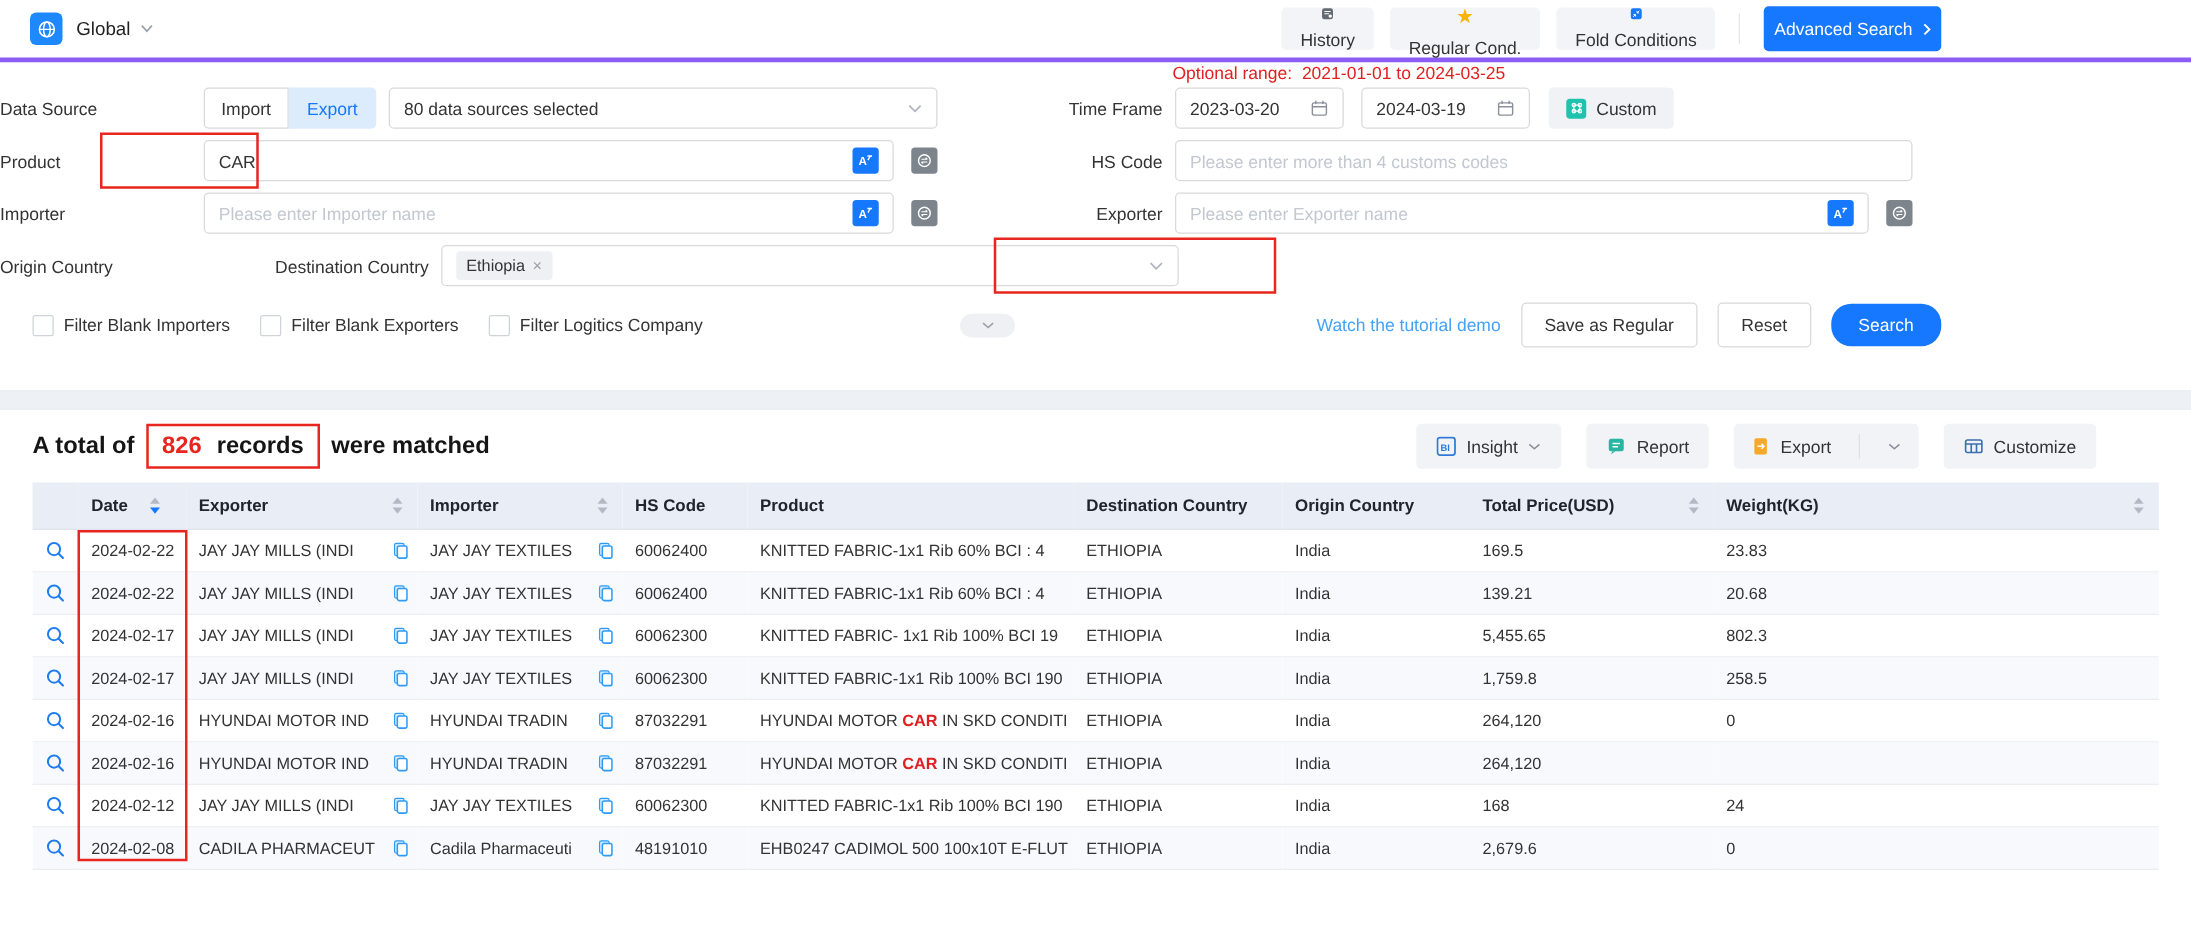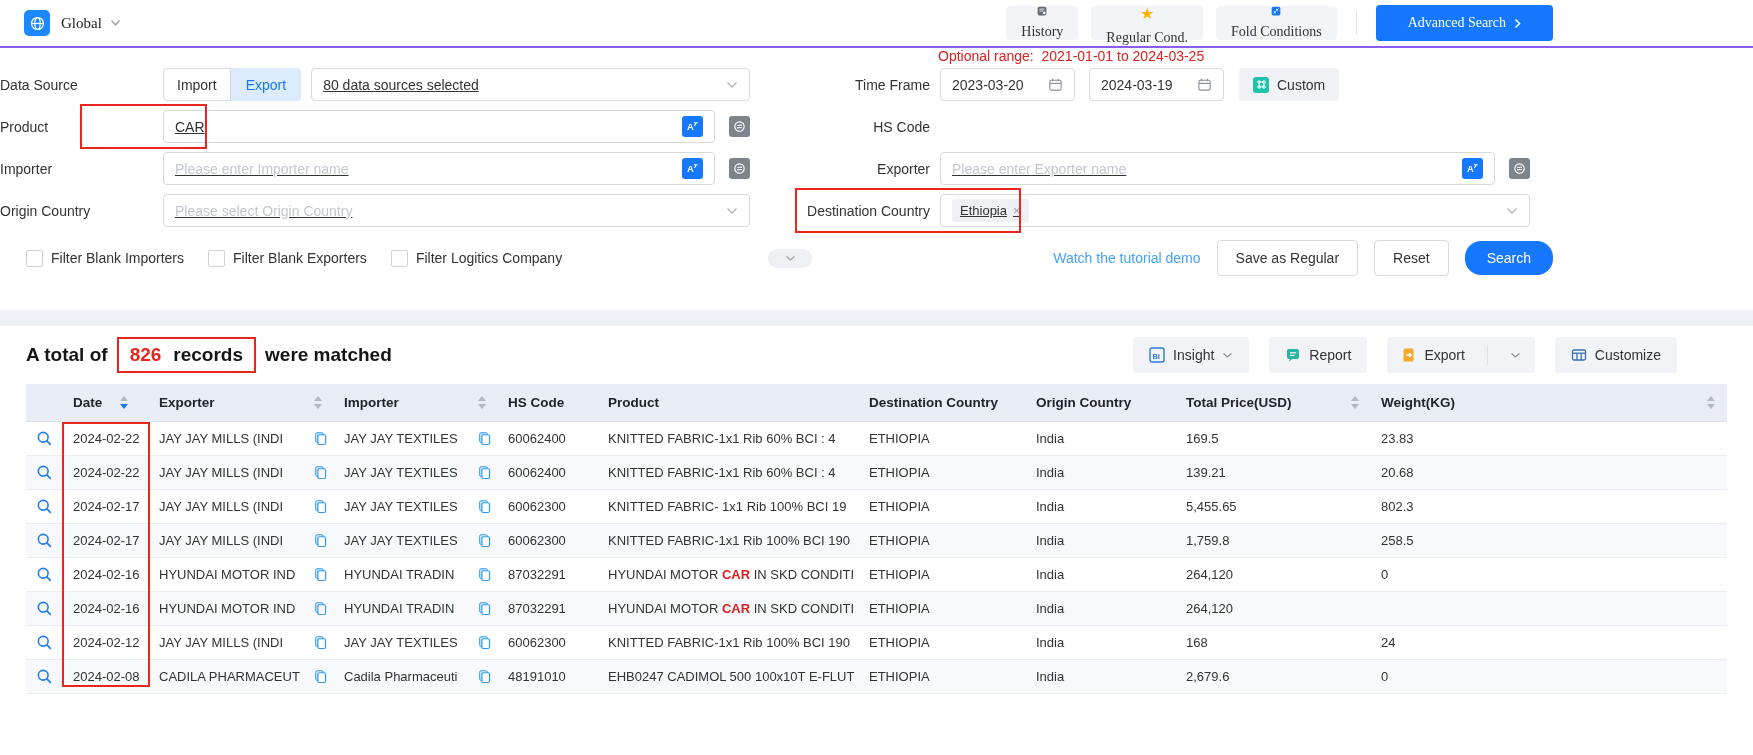--- a/index.html
+++ b/index.html
@@ -2,44 +2,44 @@
 <html><head>
 <meta charset="utf-8">
 <style>
   html,body{margin:0;padding:0;}
   body{width:1753px;height:755px;overflow:hidden;background:#fff;
        font-family:"Liberation Sans",sans-serif;color:#333;}
   .page{position:relative;width:1753px;height:755px;}
 
   
   .topbar{height:46px;display:flex;align-items:center;padding:0 200px 0 24px;
-          border-bottom:2px solid #8b5cf6;background:#fff;font-family:Liberation Serif, serif;}
+          border-bottom:4px solid #8b5cf6;background:#fff;}
   .logo{width:26px;height:26px;background:#1e88ff;border-radius:5px;display:flex;
         align-items:center;justify-content:center;flex:none;}
   .global-label{font-size:15px;color:#222;margin:0 8px 0 11px;}
   .topbar-right{margin-left:auto;display:flex;align-items:center;gap:13px;}
   .tb-btn{height:34px;background:#f2f4f7;border-radius:4px;padding:0 15px;display:flex;
           align-items:center;gap:8px;font-size:14px;color:#333;cursor:pointer;flex-direction:column;}
   .tb-divider{width:1px;height:24px;background:#e3e3e3;margin:0 6px;}
-  .adv-btn{height:36px;background:#1677ff;color:#fff;border-radius:4px;padding:0 32px;
+  .adv-btn{height:36px;background:#1677ff;color:#fff;border-radius:4px;padding:0 8px;
            display:flex;align-items:center;gap:8px;font-size:14px;cursor:pointer;}
   .star{color:#f7b500;font-size:16px;line-height:1;}
 
   
   .section-form{position:relative;padding:20px 0 35px 0;background:#fff;}
   .frow{display:flex;align-items:center;height:33px;margin-bottom:9px;}
   .lab-l{width:163px;padding-right:11px;box-sizing:border-box;
          font-size:14px;color:#333;flex:none;}
   .lab-r{width:190px;padding-right:10px;box-sizing:border-box;text-align:right;
          font-size:14px;color:#333;flex:none;}
   .field-l{width:587px;flex:none;display:flex;align-items:center;}
   .field-r{width:590px;flex:none;display:flex;align-items:center;}
   .box{height:33px;border:1px solid #d9d9d9;border-radius:4px;box-sizing:border-box;
        display:flex;align-items:center;padding:0 11px;font-size:14px;background:#fff;}
-  .grow{flex:1;text-decoration:underline;}
+  .grow{flex:1;}
   .ph{color:#c2c7d0;}
   .val{color:#333;}
   .seg{display:flex;flex:none;}
   .seg-import{height:33px;box-sizing:border-box;border:1px solid #d9d9d9;border-radius:4px 0 0 4px;
               background:#fff;padding:0 13px;display:flex;align-items:center;font-size:14px;cursor:pointer;}
   .seg-export{height:33px;box-sizing:border-box;border-radius:0 4px 4px 0;background:#dcecfd;
               color:#1677ff;padding:0 15px;display:flex;align-items:center;font-size:14px;cursor:pointer;}
   .ml10{margin-left:10px;} .ml15{margin-left:14px;gap:16px;}
   .chev{margin-left:auto;flex:none;}
   .icon-btn{width:21px;height:21px;border-radius:3px;flex:none;display:flex;align-items:center;
@@ -226,20 +226,25 @@
           </span>
         </div>
         <span class="icon-btn simil">
           <svg width="15" height="15" viewBox="0 0 16 16">
             <circle cx="8" cy="8" r="5" fill="none" stroke="#fff" stroke-width="1.2"></circle>
             <path d="M5.5 6.8 h5 M10.5 6.8 l-1.4 -1.2 M10.5 9.2 h-5 M5.5 9.2 l1.4 1.2" stroke="#fff" stroke-width="1" fill="none"></path>
           </svg>
         </span>
       </div>
       <div class="lab-r">HS Code</div>
+      <div class="field-r">
+        <div class="box grow">
+          <span class="ph">Please enter more than 4 customs codes</span>
+        </div>
+      </div>
     </div>
 
     <div class="frow">
       <div class="lab-l">Importer</div>
       <div class="field-l">
         <div class="box grow">
           <span class="ph">Please enter Importer name</span>
           <span class="icon-btn trans chev">
             <svg width="15" height="15" viewBox="0 0 16 16">
               <text x="2" y="12" font-size="10" font-weight="bold" fill="#fff" font-family="Liberation Sans,sans-serif">A</text>
@@ -269,28 +274,20 @@
           <svg width="15" height="15" viewBox="0 0 16 16">
             <circle cx="8" cy="8" r="5" fill="none" stroke="#fff" stroke-width="1.2"></circle>
             <path d="M5.5 6.8 h5 M10.5 6.8 l-1.4 -1.2 M10.5 9.2 h-5 M5.5 9.2 l1.4 1.2" stroke="#fff" stroke-width="1" fill="none"></path>
           </svg>
         </span>
       </div>
     </div>
 
     <div class="frow">
       <div class="lab-l">Origin Country</div>
-      <div class="field-l">
-        <div class="box grow">
-          <span class="ph">Please select Origin Country</span>
-          <svg class="chev" width="12" height="8" viewBox="0 0 12 8">
-            <polyline points="1.5,1.5 6,6 10.5,1.5" fill="none" stroke="#b0b5bd" stroke-width="1.4"></polyline>
-          </svg>
-        </div>
-      </div>
       <div class="lab-r">Destination Country</div>
       <div class="field-r">
         <div class="box grow">
           <span class="tag">
             <span>Ethiopia</span>
             <span class="x">×</span>
           </span>
           <svg class="chev" width="12" height="8" viewBox="0 0 12 8">
             <polyline points="1.5,1.5 6,6 10.5,1.5" fill="none" stroke="#b0b5bd" stroke-width="1.4"></polyline>
           </svg>

